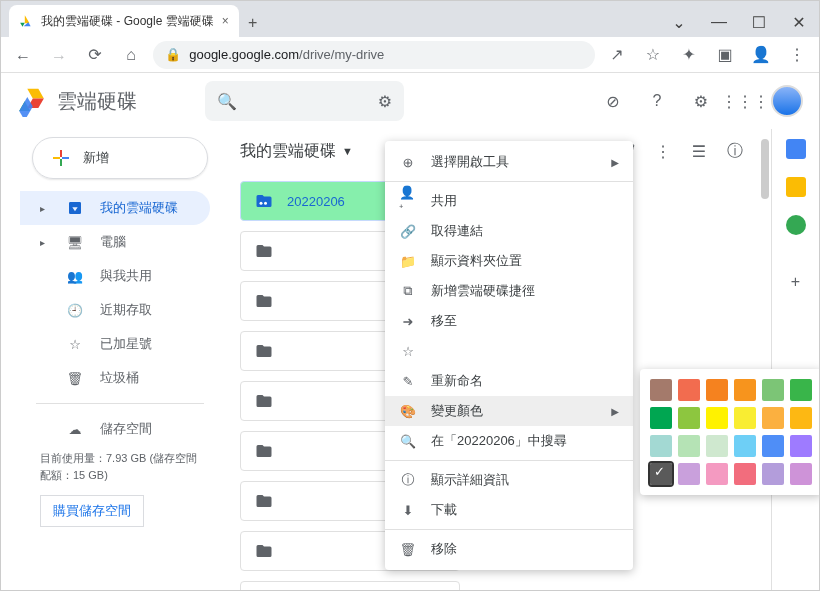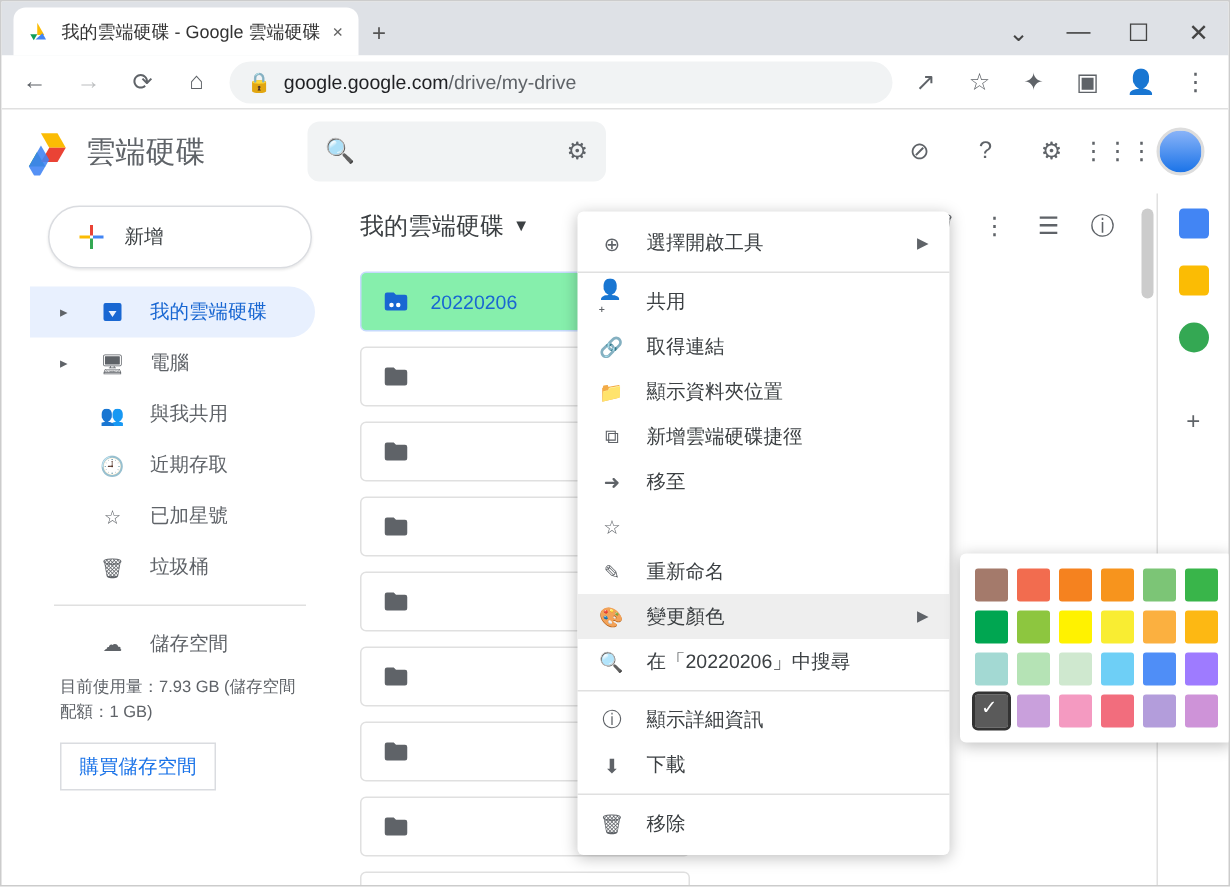--- a/index.html
+++ b/index.html
@@ -167,21 +167,21 @@
       <span class="chev"></span>
       <span class="nav-ico">🗑</span>
       <span>垃圾桶</span>
     </div>
     <div class="divider"></div>
     <div class="nav-item">
       <span class="chev"></span>
       <span class="nav-ico">☁</span>
       <span>儲存空間</span>
     </div>
-    <div class="storage">目前使用量：7.93 GB (儲存空間配額：1 GB)</div>
+    <div class="storage">目前使用量：7.93 GB (儲存空間配額：15 GB)</div>
     <div class="buybtn">購買儲存空間</div>
   </div>
 
   <div class="content">
     <div class="filearea">
       <div class="toolbar">
         <div class="bc">
           <span>我的雲端硬碟</span>
           <span style="font-size:11px">▼</span>
         </div>

